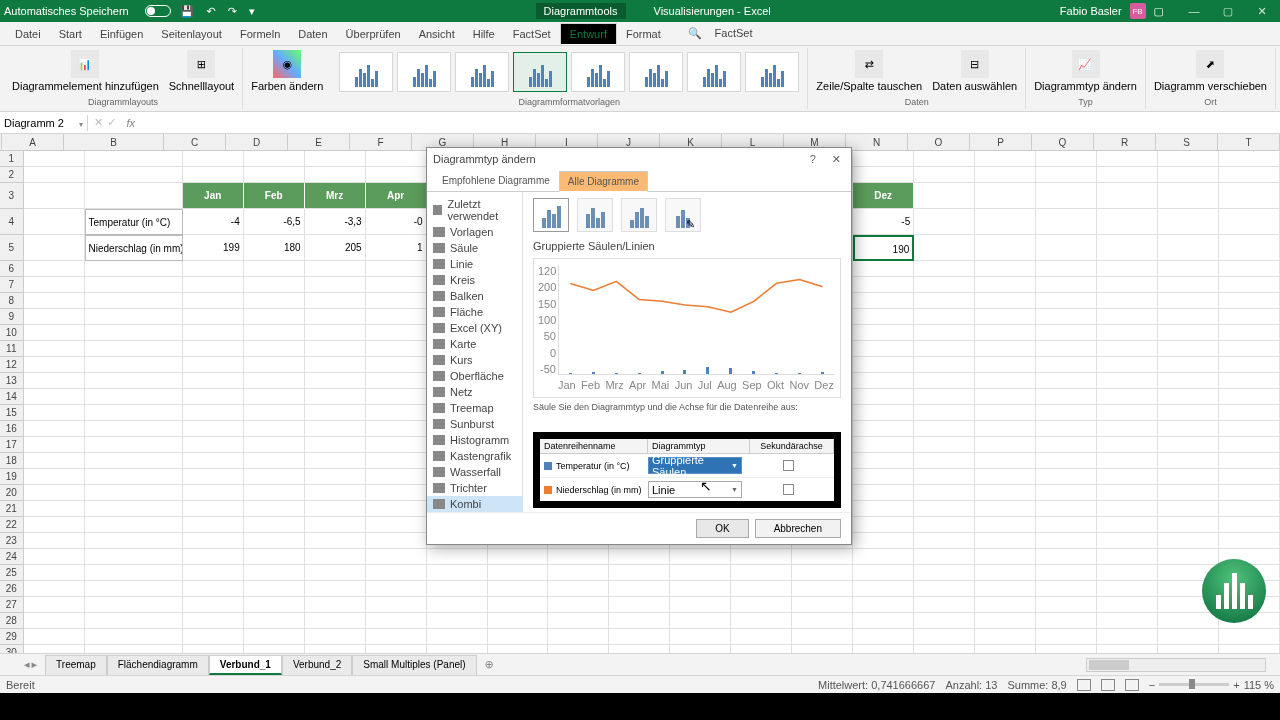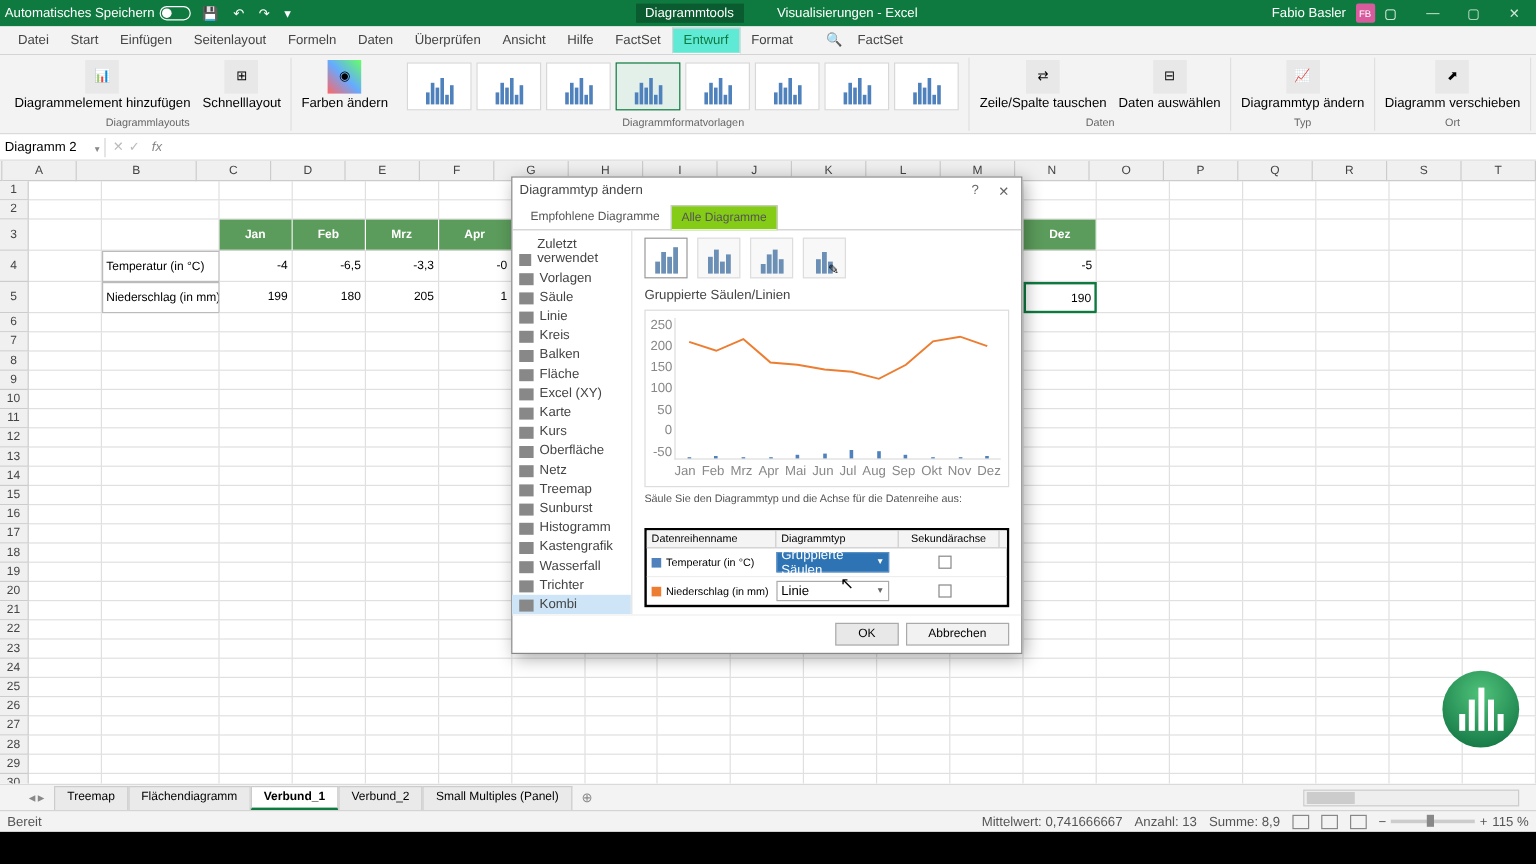--- a/index.html
+++ b/index.html
@@ -1,32 +1,32 @@
 <!DOCTYPE html>
 <html><head>
 <meta charset="utf-8">
 <style>
 *{margin:0;padding:0;box-sizing:border-box;font-family:'Segoe UI',Tahoma,sans-serif;font-size:11px;user-select:none}
 body{background:#000;width:1280px;height:720px;overflow:hidden;position:relative}
 .app{background:#fff;width:1280px;height:693px;position:relative;display:flex;flex-direction:column}
 .titlebar{height:22px;background:#0f7a40;color:#fff;display:flex;align-items:center;padding:0 4px;font-size:11px}
-.titlebar .autosave{display:flex;align-items:center;gap:4px}
+.titlebar .autosave{display:flex;align-items:center;gap:16px}
 .tb-toggle{width:26px;height:12px;border:1px solid #fff;border-radius:6px;position:relative}
 .tb-toggle::after{content:'';width:8px;height:8px;background:#fff;border-radius:50%;position:absolute;left:1px;top:1px}
 .tb-icons{display:flex;gap:12px;margin-left:10px}
 .tb-center{flex:1;text-align:center;display:flex;justify-content:center;gap:20px}
 .tb-center span{padding:2px 8px}
 .tb-center .active{background:#0a5c30}
 .tb-right{display:flex;align-items:center;gap:8px}
 .avatar{width:16px;height:16px;background:#d85b9e;border-radius:2px;display:flex;align-items:center;justify-content:center;font-size:8px}
 .win-btns{display:flex;gap:6px;margin-left:8px}
 .win-btns span{width:28px;text-align:center;color:#d0e8d8;cursor:pointer}
 .menubar{height:24px;background:#f3f3f3;border-bottom:1px solid #d4d4d4;display:flex;align-items:center;padding:0 6px;gap:0}
 .menubar span{padding:4px 9px;cursor:pointer;color:#444}
-.menubar .active{background:#5eead4;border:1px solid #d4d4d4;border-bottom:1px solid #fff;color:#0f7a40}
+.menubar .active{background:#000000;border:1px solid #d4d4d4;border-bottom:1px solid #fff;color:#0f7a40}
 .menubar .right{margin-left:auto;display:flex}
 .ribbon{height:66px;background:#f3f3f3;border-bottom:1px solid #d4d4d4;display:flex;padding:2px 4px}
 .rgroup{display:flex;flex-direction:column;align-items:center;border-right:1px solid #e0e0e0;padding:0 4px}
 .rgroup-content{display:flex;gap:2px;flex:1;align-items:center}
 .rgroup-label{font-size:9px;color:#666;padding:2px 0}
 .rbtn{display:flex;flex-direction:column;align-items:center;padding:2px 4px;cursor:pointer;text-align:center;font-size:9px;line-height:1.1}
 .rbtn .ricon{width:28px;height:28px;background:#e8e8e8;margin-bottom:2px;display:flex;align-items:center;justify-content:center}
 .style-thumb{width:54px;height:40px;border:1px solid #d8d8d8;background:#fff;margin:1px;cursor:pointer;display:flex;align-items:flex-end;justify-content:center;gap:1px;padding:4px}
 .style-thumb.sel{border:1px solid #0f7a40;background:#e3f0e9}
 .style-thumb span{width:3px;background:#4f81bd}
@@ -65,35 +65,35 @@
 .zoom{display:flex;align-items:center;gap:4px}
 .zoom-bar{width:70px;height:3px;background:#ccc;position:relative}
 .zoom-bar::after{content:'';width:6px;height:10px;background:#888;position:absolute;left:30px;top:-4px}
 
 .dialog{position:absolute;left:426px;top:147px;width:426px;height:398px;background:#fff;border:1px solid #888;box-shadow:3px 3px 14px rgba(0,0,0,0.35);display:flex;flex-direction:column;z-index:10}
 .dlg-title{height:22px;display:flex;align-items:center;padding:0 6px;font-size:11px;color:#444}
 .dlg-title .dlg-btns{margin-left:auto;display:flex;gap:8px;color:#666}
 .dlg-title .dlg-btns span{cursor:pointer;padding:0 4px}
 .dlg-tabs{display:flex;border-bottom:1px solid #ccc;padding:0 6px}
 .dlg-tab{padding:4px 8px;font-size:10px;color:#555;cursor:pointer;border:1px solid transparent}
-.dlg-tab.active{border:1px solid #ccc;border-bottom:1px solid #fff;background:#84cc16;position:relative;top:1px}
+.dlg-tab.active{border:1px solid #ccc;border-bottom:1px solid #fff;background:#fdba74;position:relative;top:1px}
 .dlg-body{flex:1;display:flex;overflow:hidden}
 .dlg-side{width:100px;border-right:1px solid #e0e0e0;padding:4px 0;overflow:auto}
-.dlg-cat{display:flex;align-items:flex-end;gap:5px;padding:2px 6px;font-size:10px;color:#444;cursor:pointer}
+.dlg-cat{display:flex;align-items:center;gap:5px;padding:2px 6px;font-size:10px;color:#444;cursor:pointer}
 .dlg-cat.active{background:#cde5f7}
 .cat-ico{width:12px;height:10px;background:#888}
 .dlg-main{flex:1;padding:6px 10px;display:flex;flex-direction:column}
 .subtype-row{display:flex;gap:8px;margin-bottom:6px}
 .subtype{width:36px;height:34px;border:1px solid #ddd;background:#f8f8f8;cursor:pointer;display:flex;align-items:flex-end;justify-content:center;gap:1px;padding:3px}
 .subtype.sel{border:1px solid #999;background:#fff}
 .subtype span{width:4px;background:#6b8fb5}
 .dlg-subtitle{font-size:11px;color:#444;margin:2px 0 6px}
 .preview{flex:1;border:1px solid #ddd;background:#fff;position:relative;padding:8px;min-height:140px}
 .preview-instr{font-size:9px;color:#555;margin-top:4px}
-.series-table{border:2px solid #000000;margin-top:20px}
+.series-table{border:7px solid #000000;margin-top:20px}
 .series-hdr{display:flex;background:#f4f4f4;border-bottom:1px solid #ccc}
 .series-hdr div{font-size:9px;padding:2px 4px;border-right:1px solid #ccc}
 .sc1{width:108px}.sc2{width:102px}.sc3{width:84px;text-align:center;border-right:none}
 .series-row{display:flex;align-items:center;padding:3px 0;border-bottom:1px solid #eee}
 .series-row:last-child{border-bottom:none}
 .swatch{width:8px;height:8px;margin:0 4px}
 .sname{font-size:9px;width:92px}
 .ddl{width:94px;height:17px;border:1px solid #aaa;font-size:9px;padding:1px 3px;display:flex;align-items:center;justify-content:space-between;margin-right:4px}
 .ddl.sel{background:#2e74b5;color:#fff;border-color:#5a8fc7}
 .ddl .ar{font-size:7px;color:#666}
@@ -1176,21 +1176,21 @@
             </div>
           <div class="subtype">
               <span style="height:12px"></span>
               <span style="height:18px"></span>
               <span style="height:10px">✎</span>
             </div>
         </div>
         <div class="dlg-subtitle">Gruppierte Säulen/Linien</div>
         <div class="preview">
           <div class="pv-yaxis" id="pv-yaxis">
-              <span>250</span>
+              <span>120</span>
               <span>200</span>
               <span>150</span>
               <span>100</span>
               <span>50</span>
               <span>0</span>
               <span>-50</span>
             </div>
           <div class="pv-plot">
             <svg width="100%" height="100%" viewBox="0 0 240 110" preserveAspectRatio="none">
               <polyline class="pv-line" id="pv-line" points="10,18.700000000000003 30,25.666666666666657 50,16.5 70,34.83333333333333 90,36.66666666666667 110,40.33333333333334 130,42.16666666666666 150,47.66666666666667 170,36.66666666666667 190,18.33333333333333 210,14.666666666666657 230,22"></polyline>

